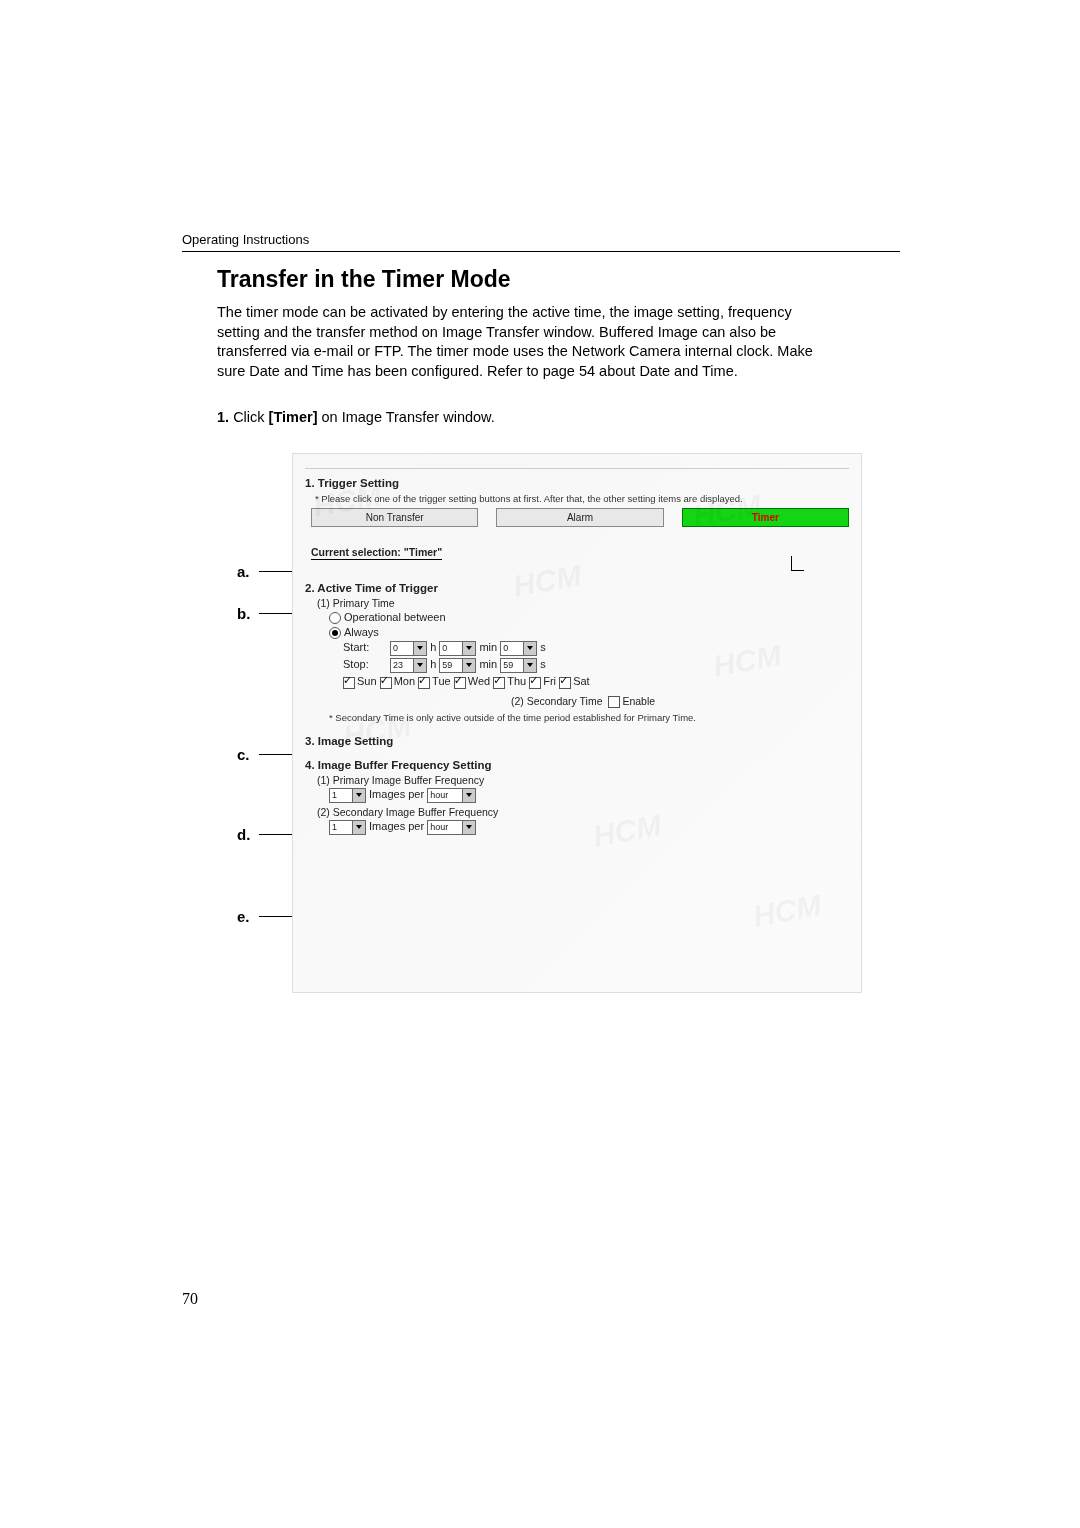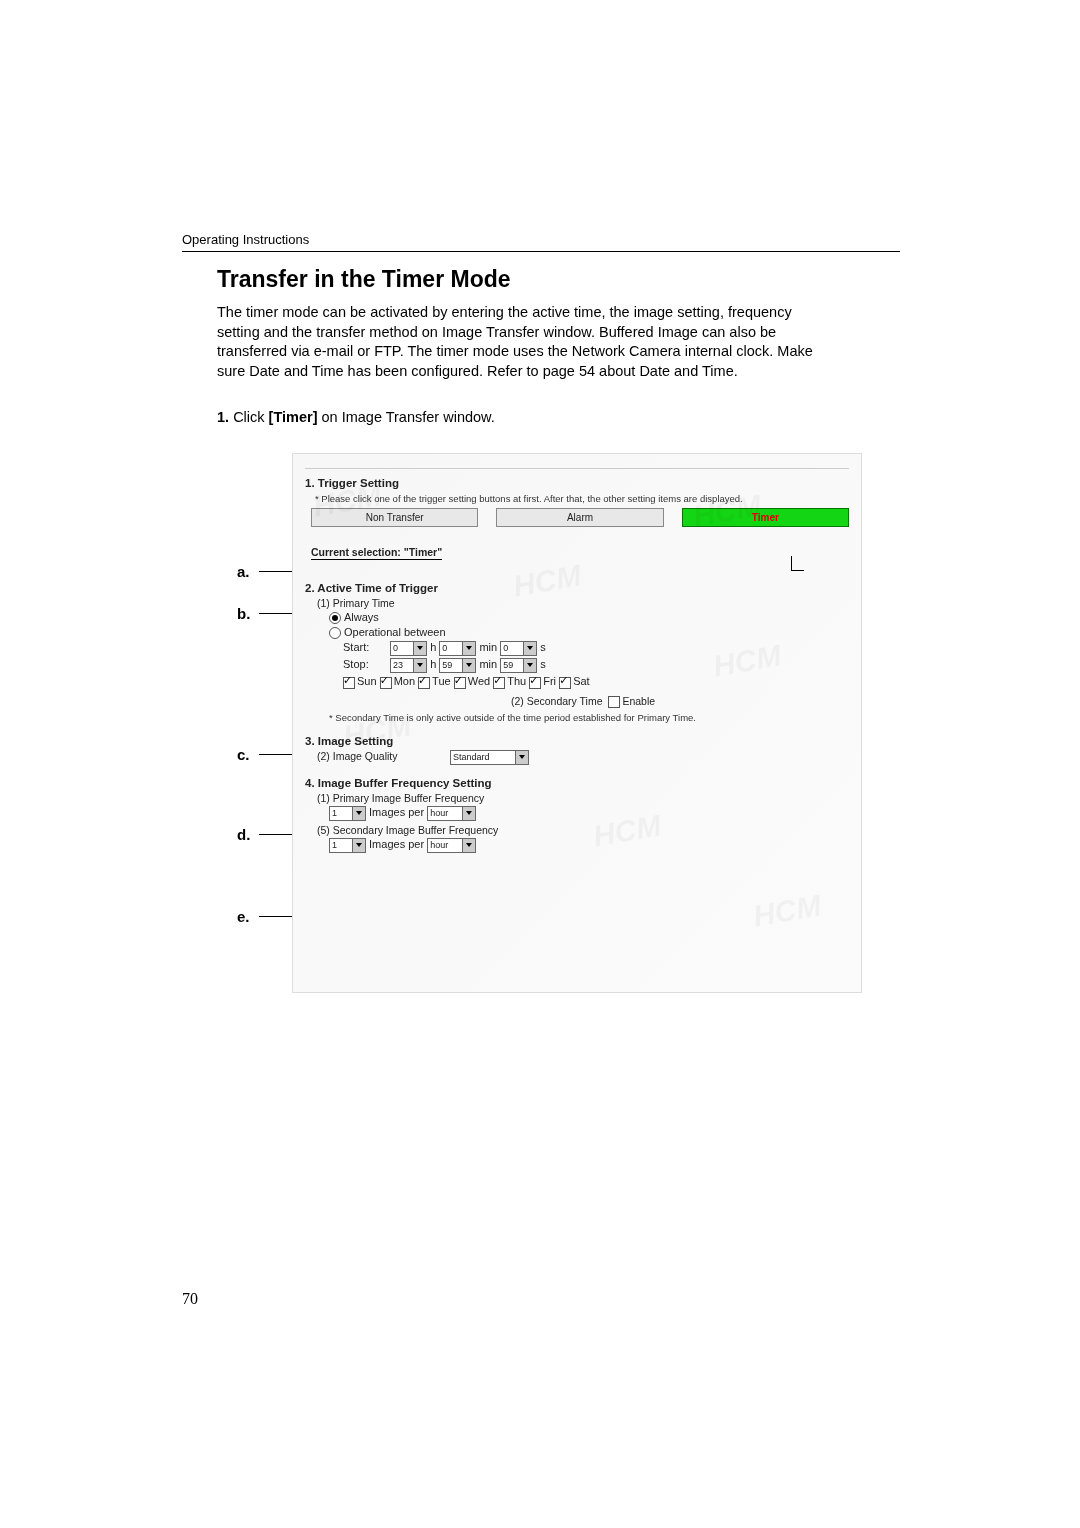--- a/index.html
+++ b/index.html
@@ -247,24 +247,24 @@
         <div class="tbtn timer">Timer</div>
       </div>
       <span class="cur-sel">Current selection: "Timer"</span>
       
       <div class="timer-connector" style="left:498px; top:102px; width:12px; height:14px;"></div>
 
       
       <div class="sect-head" style="margin-top:22px;">2.  Active Time of Trigger</div>
       <div class="subs">(1)  Primary Time</div>
       <div class="subs2">
+        <span class="rad"></span><span>Operational between</span>
+      </div>
+      <div class="subs2">
         <span class="rad on"></span><span>Always</span>
-      </div>
-      <div class="subs2">
-        <span class="rad"></span><span>Operational between</span>
       </div>
       <div class="subs3">
         <span style="display:inline-block;width:44px;">Start:</span>
         <span class="sel">0</span><span class="dd-arrow"></span>
         <span>h</span>
         <span class="sel">0</span><span class="dd-arrow"></span>
         <span>min</span>
         <span class="sel">0</span><span class="dd-arrow"></span>
         <span>s</span>
       </div>
@@ -287,34 +287,30 @@
         <span class="chk on"></span><span>Sat</span>
       </div>
       <div class="subs" style="margin-top:6px;text-align:center;">
         <span>(2)  Secondary Time</span>
         &nbsp;<span class="chk"></span><span>Enable</span>
       </div>
       <div class="note" style="margin-left:24px;">* Secondary Time is only active outside of the time period established for Primary Time.</div>
 
       
       <div class="sect-head" style="margin-top:12px;">3.  Image Setting</div>
-      <div class="subs">
-        <span style="display:inline-block;width:130px;">(2)  Image Quality</span>
-        <span class="sel" style="min-width:60px;">Standard</span><span class="dd-arrow"></span>
-      </div>
 
       
       <div class="sect-head" style="margin-top:12px;">4.  Image Buffer Frequency Setting</div>
       <div class="subs">(1)  Primary Image Buffer Frequency</div>
       <div class="subs2">
         <span class="sel">1</span><span class="dd-arrow"></span>
         <span>Images per</span>
         <span class="sel" style="min-width:30px;">hour</span><span class="dd-arrow"></span>
       </div>
-      <div class="subs">(5)  Secondary Image Buffer Frequency</div>
+      <div class="subs">(2)  Secondary Image Buffer Frequency</div>
       <div class="subs2">
         <span class="sel">1</span><span class="dd-arrow"></span>
         <span>Images per</span>
         <span class="sel" style="min-width:30px;">hour</span><span class="dd-arrow"></span>
       </div>
 
     </div>
   </div>
 
   <div class="page-num">70</div>

